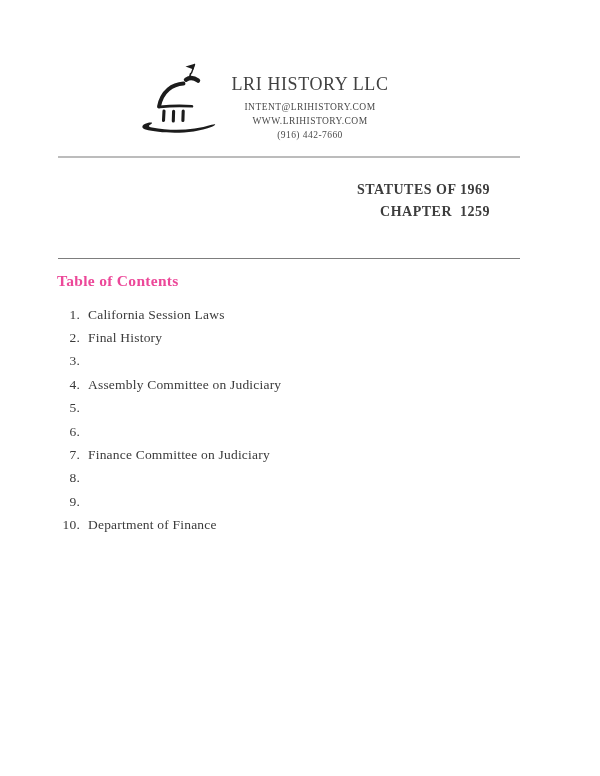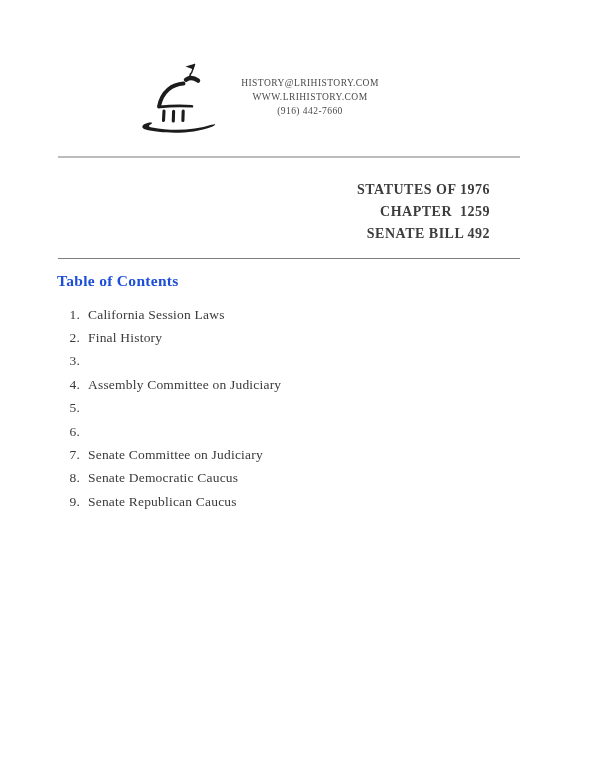--- a/index.html
+++ b/index.html
@@ -86,21 +86,21 @@
   }
 
   
   .toc-title {
     position: absolute;
     left: 57px;
     top: 272px;
     font-weight: bold;
     font-size: 15.5px;
     letter-spacing: 0.3px;
-    color: #1d4ed8;
+    color: #ec4899;
   }
   .toc-list {
     position: absolute;
     left: 0;
     top: 303px;
     width: 600px;
   }
   .toc-row {
     display: flex;
     height: 23.4px;
@@ -146,34 +146,34 @@
 
       <path class="ink-stroke" d="M26 51 L25.5 60.5" stroke-width="3.1" stroke-linecap="round"></path>
       <path class="ink-stroke" d="M35.6 51.2 L35.3 61" stroke-width="3.1" stroke-linecap="round"></path>
       <path class="ink-stroke" d="M45.2 51 L44.9 60.5" stroke-width="3.1" stroke-linecap="round"></path>
 
       <path class="ink-fill" d="M7.5 69.5 C3.2 68.4 2.8 64.6 9.5 63 C13.5 62.1 15.8 62.8 12.5 64.4 C10 65.7 10.4 66.6 14 67.4 C34 71.4 56 70.2 73.5 64.8 C78 63.4 78.6 64.6 74 66.7 C52 75.2 22 73.2 7.5 69.5 Z"></path>
     </svg>
   </div>
 
   <div class="header-text">
+    <div class="company-name">LRI HISTORY LLC</div>
     <div class="contact-block">
-      <div class="contact-line">HISTORY@LRIHISTORY.COM</div>
+      <div class="contact-line">INTENT@LRIHISTORY.COM</div>
       <div class="contact-line">WWW.LRIHISTORY.COM</div>
       <div class="contact-line">(916) 442-7660</div>
     </div>
   </div>
 
   <div class="rule rule-top"></div>
   <div class="rule rule-bottom"></div>
 
   <div class="bill-ref">
-    <div class="bill-line">STATUTES OF 1976</div>
+    <div class="bill-line">STATUTES OF 1969</div>
     <div class="bill-line">CHAPTER  1259</div>
-    <div class="bill-line">SENATE BILL 492</div>
   </div>
 
   <div class="toc-title">Table of Contents</div>
 
   <div class="toc-list">
     <div class="toc-row">
       <span class="toc-num">1.</span>
       <span class="toc-label">California Session Laws</span>
     </div>
     <div class="toc-row">
@@ -188,25 +188,27 @@
       <span class="toc-label">Assembly Committee on Judiciary</span>
     </div>
     <div class="toc-row">
       <span class="toc-num">5.</span>
     </div>
     <div class="toc-row">
       <span class="toc-num">6.</span>
     </div>
     <div class="toc-row">
       <span class="toc-num">7.</span>
-      <span class="toc-label">Senate Committee on Judiciary</span>
+      <span class="toc-label">Finance Committee on Judiciary</span>
     </div>
     <div class="toc-row">
       <span class="toc-num">8.</span>
-      <span class="toc-label">Senate Democratic Caucus</span>
     </div>
     <div class="toc-row">
       <span class="toc-num">9.</span>
-      <span class="toc-label">Senate Republican Caucus</span>
+    </div>
+    <div class="toc-row">
+      <span class="toc-num">10.</span>
+      <span class="toc-label">Department of Finance</span>
     </div>
   </div>
 
 </div>
 
 </body></html>

